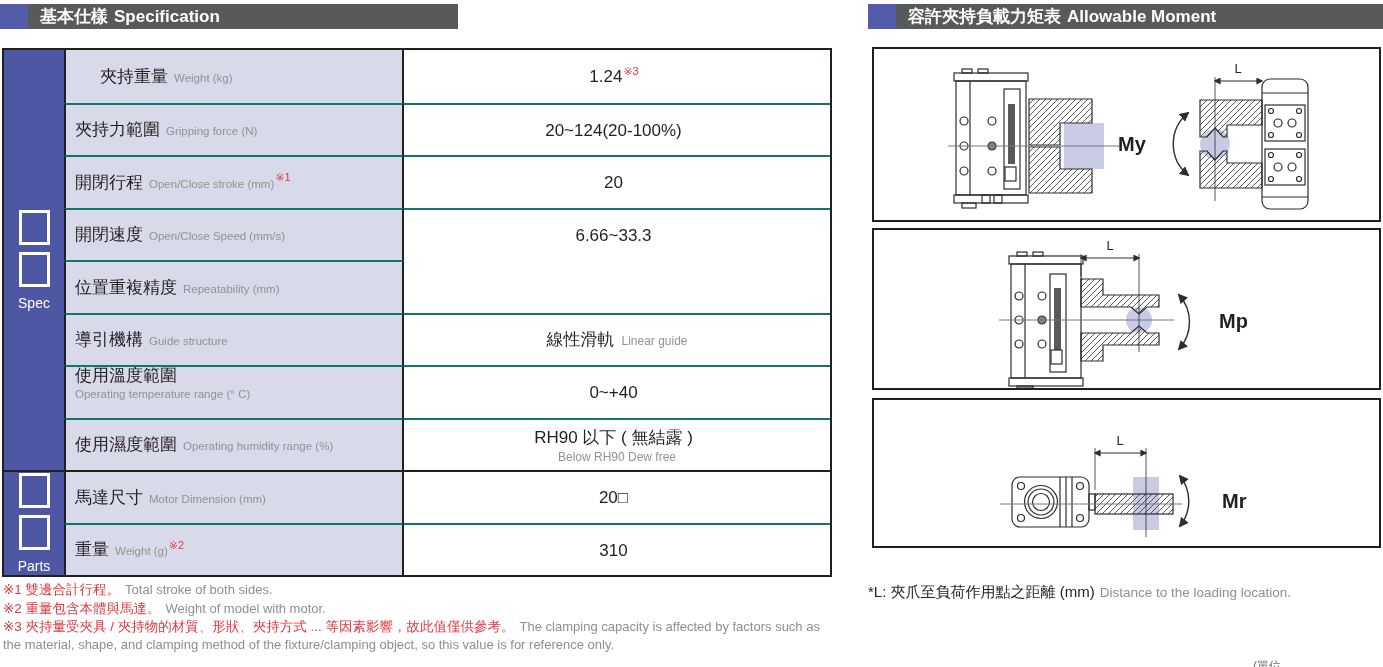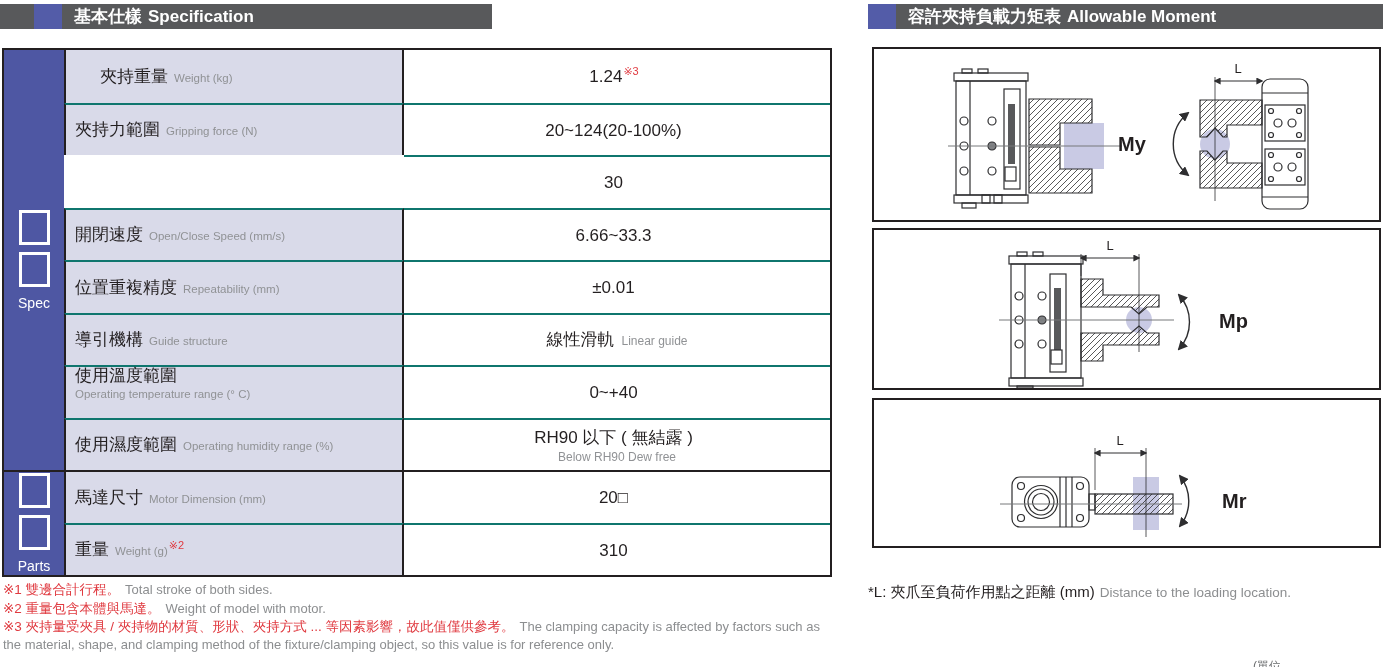--- a/index.html
+++ b/index.html
@@ -54,21 +54,21 @@
 
   svg text{font-family:"Liberation Sans","DejaVu Sans",sans-serif;}
   .mlabel{font-size:20px;font-weight:bold;fill:#231F20;}
   .dlabel{font-size:13px;fill:#231F20;}
 </style>
 </head>
 <body>
 
 <div id="page">
 
-  <div class="hdr" style="left:0;top:4px;width:458px;padding-left:34px;">
+  <div class="hdr" style="left:0;top:4px;width:458px;">
     <div class="sq"></div>
     <div class="t">
       <span>基本仕樣</span><span class="en">Specification</span>
     </div>
   </div>
 
   <div class="spec-table">
     <div class="sidebar" style="grid-row:1 / span 8;grid-column:1;">
       <div class="gbox"></div>
       <div class="gbox"></div>
@@ -87,36 +87,36 @@
         <div class="v"><span>1.24</span><sup class="sup">※3</sup><span class="ven"></span></div>
       </div>
 
     <div class="lab" style="grid-row:2;grid-column:2;">
         <div class="txt"><span class="zh">夾持力範圍</span><span class="en">Gripping force (N)</span><sup class="sup"></sup></div>
       </div>
     <div class="valc" style="grid-row:2;grid-column:3;">
         <div class="v"><span>20~124(20-100%)</span><sup class="sup"></sup><span class="ven"></span></div>
       </div>
 
+    <div class="lab" style="grid-row:3;grid-column:2;">
+        <div class="txt"><span class="zh">開閉行程</span><span class="en">Open/Close stroke (mm)</span><sup class="sup">※1</sup></div>
+      </div>
     <div class="valc" style="grid-row:3;grid-column:3;">
-        <div class="v"><span>30</span><sup class="sup"></sup><span class="ven"></span></div>
+        <div class="v"><span>20</span><sup class="sup"></sup><span class="ven"></span></div>
       </div>
 
     <div class="lab" style="grid-row:4;grid-column:2;">
         <div class="txt"><span class="zh">開閉速度</span><span class="en">Open/Close Speed (mm/s)</span><sup class="sup"></sup></div>
       </div>
     <div class="valc" style="grid-row:4;grid-column:3;">
         <div class="v"><span>6.66~33.3</span><sup class="sup"></sup><span class="ven"></span></div>
       </div>
 
     <div class="lab" style="grid-row:5;grid-column:2;">
         <div class="txt"><span class="zh">位置重複精度</span><span class="en">Repeatability (mm)</span><sup class="sup"></sup></div>
-      </div>
-    <div class="valc" style="grid-row:5;grid-column:3;">
-        <div class="v"><span>±0.01</span><sup class="sup"></sup><span class="ven"></span></div>
       </div>
 
     <div class="lab" style="grid-row:6;grid-column:2;">
         <div class="txt"><span class="zh">導引機構</span><span class="en">Guide structure</span><sup class="sup"></sup></div>
       </div>
     <div class="valc" style="grid-row:6;grid-column:3;">
         <div class="v"><span>線性滑軌</span><sup class="sup"></sup><span class="ven">Linear guide</span></div>
       </div>
 
     <div class="lab stacked" style="grid-row:7;grid-column:2;">

